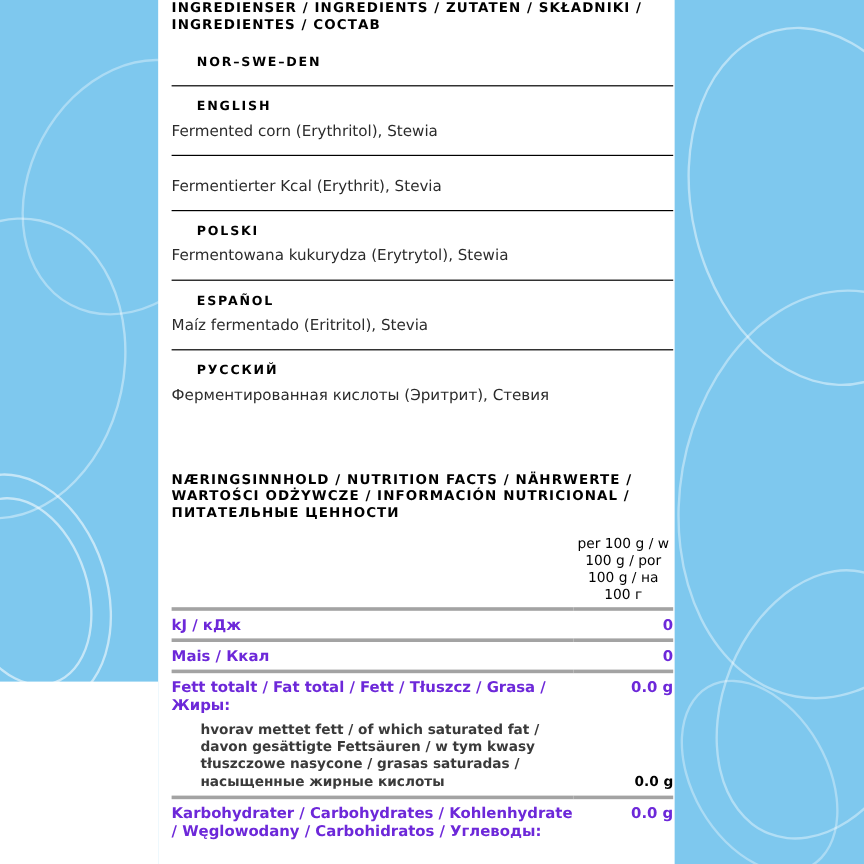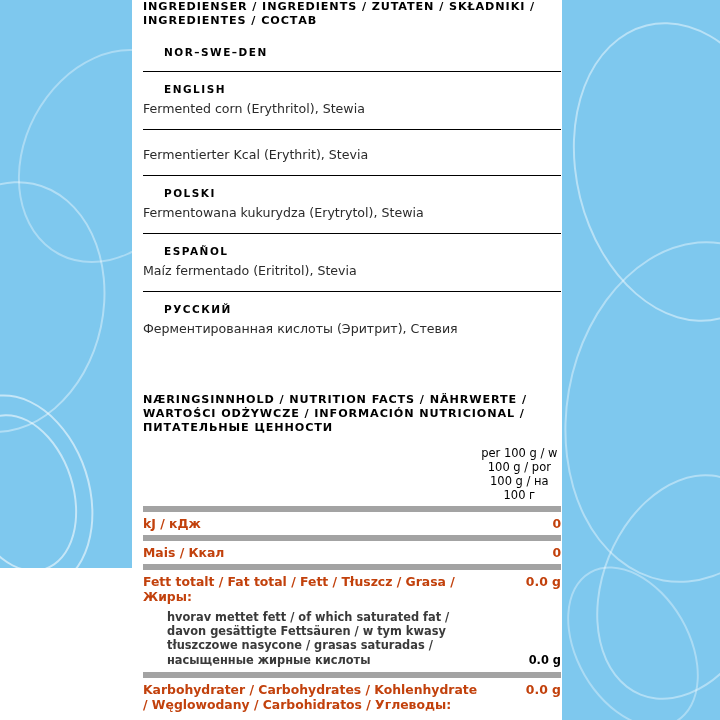--- a/index.html
+++ b/index.html
@@ -117,23 +117,23 @@
     padding: 0;
     vertical-align: top;
   }
   .nutri-head-row td {
     font-size: 11.5px;
     color: #000000;
     text-align: center;
     padding-bottom: 4px;
   }
   .nutri-row td {
-    border-top: 6px solid #a3a3a3;
+    border-top: 3px solid #a3a3a3;
     font-size: 12.4px;
-    color: #c2410c;
+    color: #6d28d9;
     padding-top: 4px;
     padding-bottom: 4px;
   }
   .nutri-row td.val {
     text-align: right;
     font-weight: bold;
     white-space: nowrap;
   }
   .nutri-row td.name {
     font-weight: bold;

